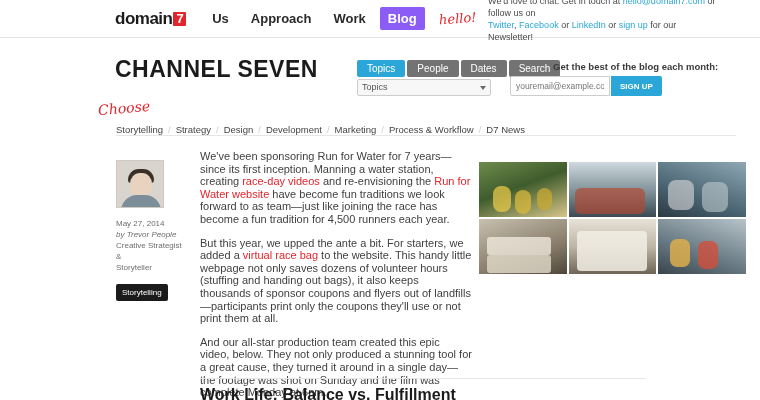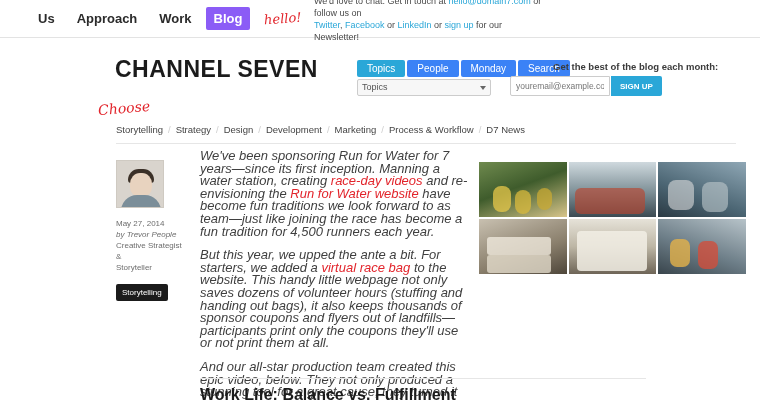--- a/index.html
+++ b/index.html
@@ -91,21 +91,21 @@
   .tabs {
     position: absolute;
     left: 357px;
     top: 60px;
     display: flex;
     gap: 2px;
   }
   .tab {
     font-size: 10px;
     color: #fff;
-    background: #3b82f6;
+    background: #737373;
     padding: 3px 10px;
     border-radius: 2px;
     cursor: pointer;
   }
   .tab.active { background: #2aa7d8; }
 
   .topics-select {
     position: absolute;
     left: 357px;
     top: 79px;
@@ -179,21 +179,20 @@
     transform: rotate(-5deg);
   }
   .cats {
     position: absolute;
     left: 116px;
     top: 124px;
     right: 25px;
     font-size: 9.5px;
     color: #444;
     border-bottom: 1px solid #e6e6e6;
-    padding-bottom: 8px;
     width: 620px;
   }
   .cats span.sep { color: #cfcfcf; margin: 0 5px; }
   .cats a { color: #444; text-decoration: none; }
 
   
   .article {
     position: absolute;
     left: 116px;
     top: 150px;
@@ -255,26 +254,25 @@
     width: 272px;
   }
   .post-title {
     font-size: 16px;
     font-weight: bold;
     color: #1b1b1b;
     margin: 0 0 12px 0;
     line-height: 20px;
   }
   .post-body p {
-    font-size: 13px;
+    font-size: 11px;
     line-height: 12.6px;
     color: #3f3f3f;
     margin: 0 0 11px 0;
     text-align: left;
-    font-style: italic;
   }
   .post-body a { color: #e2242b; text-decoration: none; }
 
   
   .collage {
     position: absolute;
     left: 363px;
     top: 12px;
     width: 267px;
     height: 112px;
@@ -322,20 +320,24 @@
     top: 386px;
     font-size: 16px;
     font-weight: bold;
     color: #1b1b1b;
   }
 </style>
 </head>
 <body>
 
 <div class="header">
+  <div class="logo">
+    <span>domain</span>
+      <span class="seven">7</span>
+  </div>
 
   <div class="nav">
     <a href="#">Us</a>
     <a href="#">Approach</a>
     <a href="#">Work</a>
     <a href="#" class="active">Blog</a>
   </div>
 
   <div class="hello">hello!</div>
 
@@ -344,21 +346,21 @@
     <br>
     <a href="#">Twitter</a><span>, </span><a href="#">Facebook</a><span> or </span><a href="#">LinkedIn</a><span> or </span><a href="#">sign up</a><span> for our Newsletter!</span>
   </div>
 </div>
 
 <div class="page-title">CHANNEL SEVEN</div>
 
 <div class="tabs">
   <div class="tab active">Topics</div>
   <div class="tab">People</div>
-  <div class="tab">Monday</div>
+  <div class="tab">Dates</div>
   <div class="tab">Search</div>
 </div>
 
 <div class="topics-select">
   <span>Topics</span>
   <span class="chev"></span>
 </div>
 
 <div class="newsletter-label">Get the best of the blog each month:</div>
 <input class="newsletter-input" type="text" placeholder="youremail@example.com" style="">

